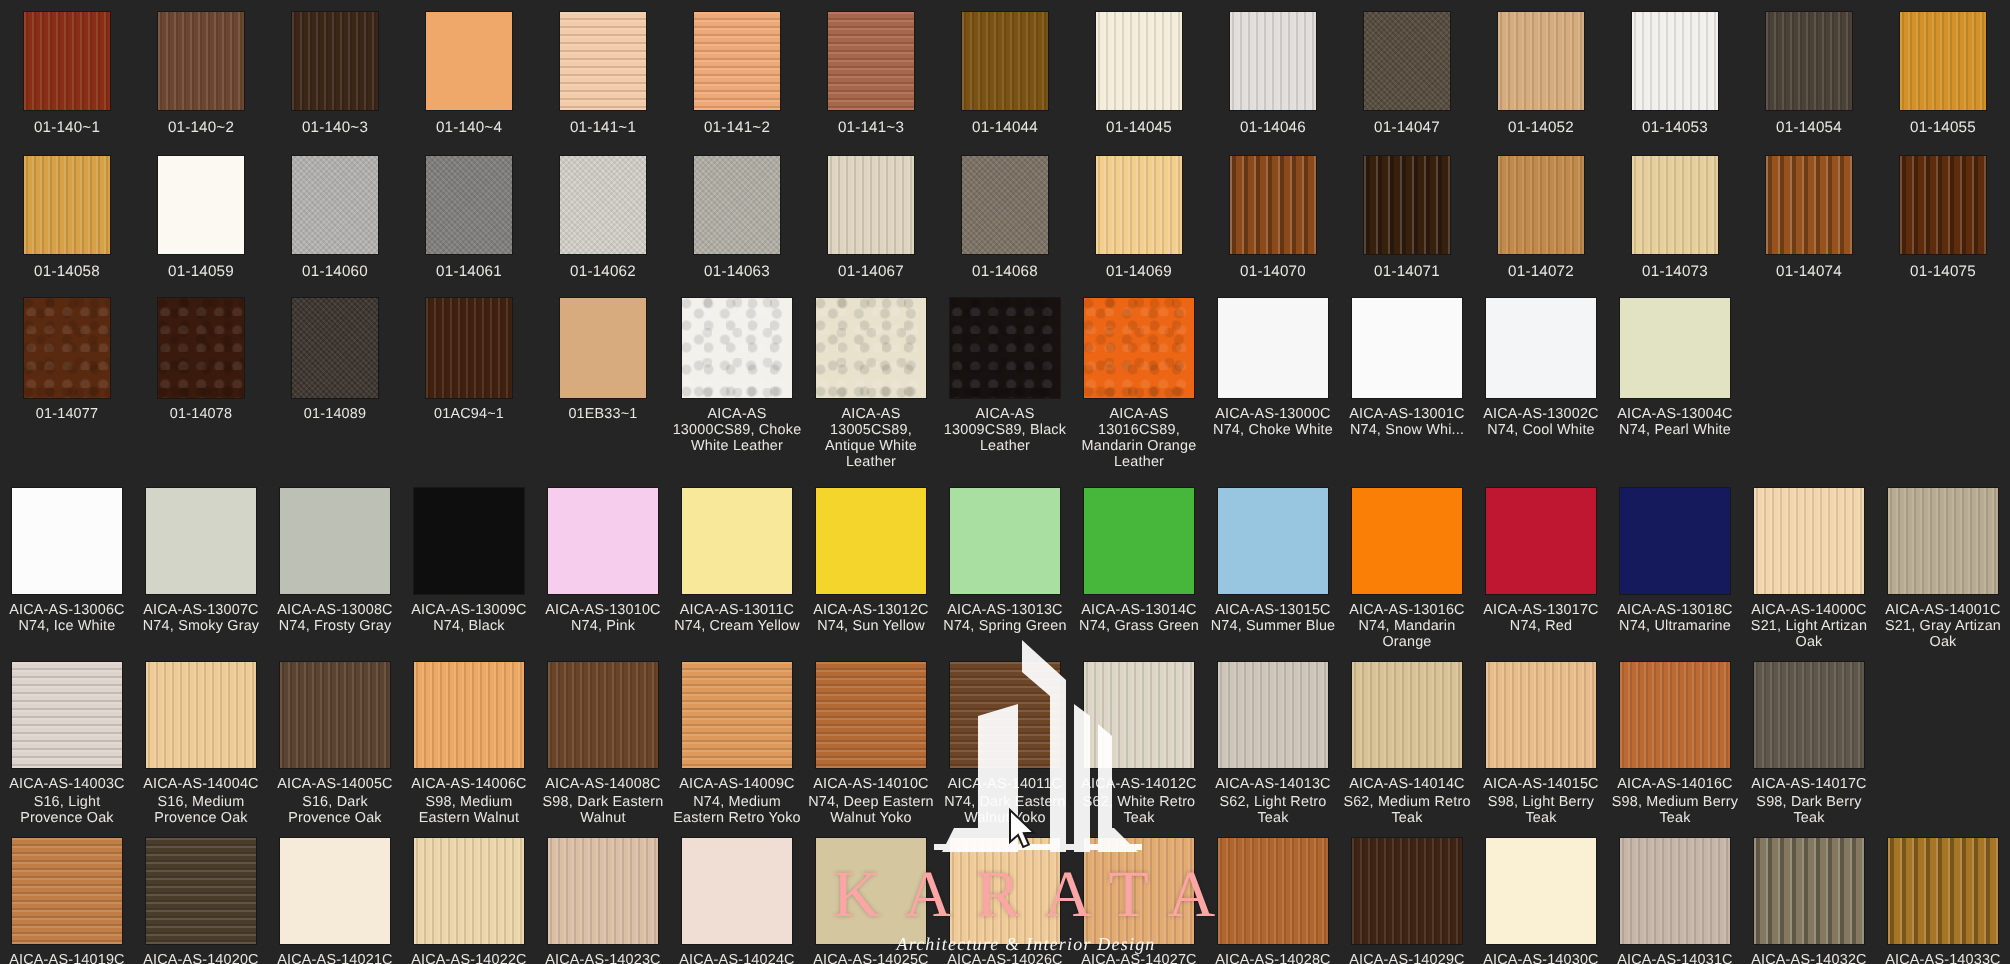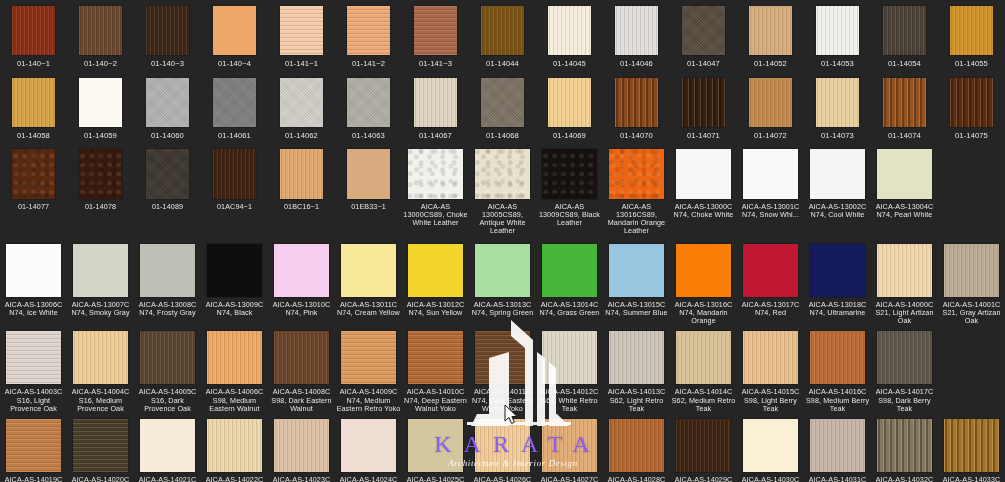--- a/index.html
+++ b/index.html
@@ -84,22 +84,22 @@
     width: 230px; height: 164px;
     pointer-events: none;
     z-index: 40;
     display: flex;
     flex-direction: column;
     align-items: center;
     justify-content: flex-start;
   }
   #watermark .mark-svg { opacity: 0.93; }
   #wm-text {
-    color: #8b5cf6;
-    font-size: 24px;
+    color: #fca5a5;
+    font-size: 33px;
     letter-spacing: 12px;
     font-family: "Liberation Serif", serif;
     line-height: 1;
     margin-top: -6px;
     padding-left: 10px;
     text-shadow: 0 0 2px rgba(0,0,0,0.25);
     text-align: right;
   }
   #wm-sub {
     color: #ffffff;
@@ -324,26 +324,20 @@
         <div class="swatch" style="width: 43px; height: 50px;">
           <div class="grain" style="background: repeating-linear-gradient(45deg, rgba(255, 255, 255, 0.05) 0px, rgba(255, 255, 255, 0.05) 1px, rgba(0, 0, 0, 0.05) 1px, rgba(0, 0, 0, 0.05) 2px), repeating-linear-gradient(-45deg, rgba(255, 255, 255, 0.04) 0px, rgba(255, 255, 255, 0.04) 1px, rgba(0, 0, 0, 0.05) 1px, rgba(0, 0, 0, 0.05) 2px) rgb(59, 51, 45);"></div>
         </div>
         <div class="label">01-14089</div>
       </div>
       <div class="cell">
         <div class="swatch" style="width: 43px; height: 50px;">
           <div class="grain" style="background: repeating-linear-gradient(90deg, rgba(255, 255, 255, 0.1) 0px, rgba(255, 255, 255, 0.1) 1px, rgba(0, 0, 0, 0.1) 1px, rgba(0, 0, 0, 0.1) 2px, rgba(0, 0, 0, 0) 2px, rgba(0, 0, 0, 0) 4px) rgb(64, 33, 16);"></div>
         </div>
         <div class="label">01AC94~1</div>
-      </div>
-      <div class="cell">
-        <div class="swatch" style="width: 43px; height: 50px;">
-          <div class="grain" style="background: repeating-linear-gradient(90deg, rgba(255, 255, 255, 0.1) 0px, rgba(255, 255, 255, 0.1) 1px, rgba(0, 0, 0, 0.1) 1px, rgba(0, 0, 0, 0.1) 2px, rgba(0, 0, 0, 0) 2px, rgba(0, 0, 0, 0) 4px) rgb(224, 166, 108);"></div>
-        </div>
-        <div class="label">01BC16~1</div>
       </div>
       <div class="cell">
         <div class="swatch" style="width: 43px; height: 50px;">
           <div class="grain" style="background: rgb(216, 171, 126);"></div>
         </div>
         <div class="label">01EB33~1</div>
       </div>
       <div class="cell">
         <div class="swatch">
           <div class="grain" style="background: radial-gradient(circle at 20% 25%, rgba(0, 0, 0, 0.1) 0px, rgba(0, 0, 0, 0.1) 2px, rgba(0, 0, 0, 0) 3px) 0% 0% / 11px 11px, radial-gradient(circle at 65% 60%, rgba(0, 0, 0, 0.1) 0px, rgba(0, 0, 0, 0.1) 2px, rgba(0, 0, 0, 0) 3px) 0% 0% / 13px 13px, radial-gradient(circle at 40% 80%, rgba(255, 255, 255, 0.09) 0px, rgba(255, 255, 255, 0.09) 2px, rgba(0, 0, 0, 0) 3px) 0% 0% / 9px 9px, radial-gradient(circle at 85% 15%, rgba(0, 0, 0, 0.09) 0px, rgba(0, 0, 0, 0.09) 2px, rgba(0, 0, 0, 0) 3px) 0% 0% / 15px 15px rgb(243, 241, 236);"></div>

